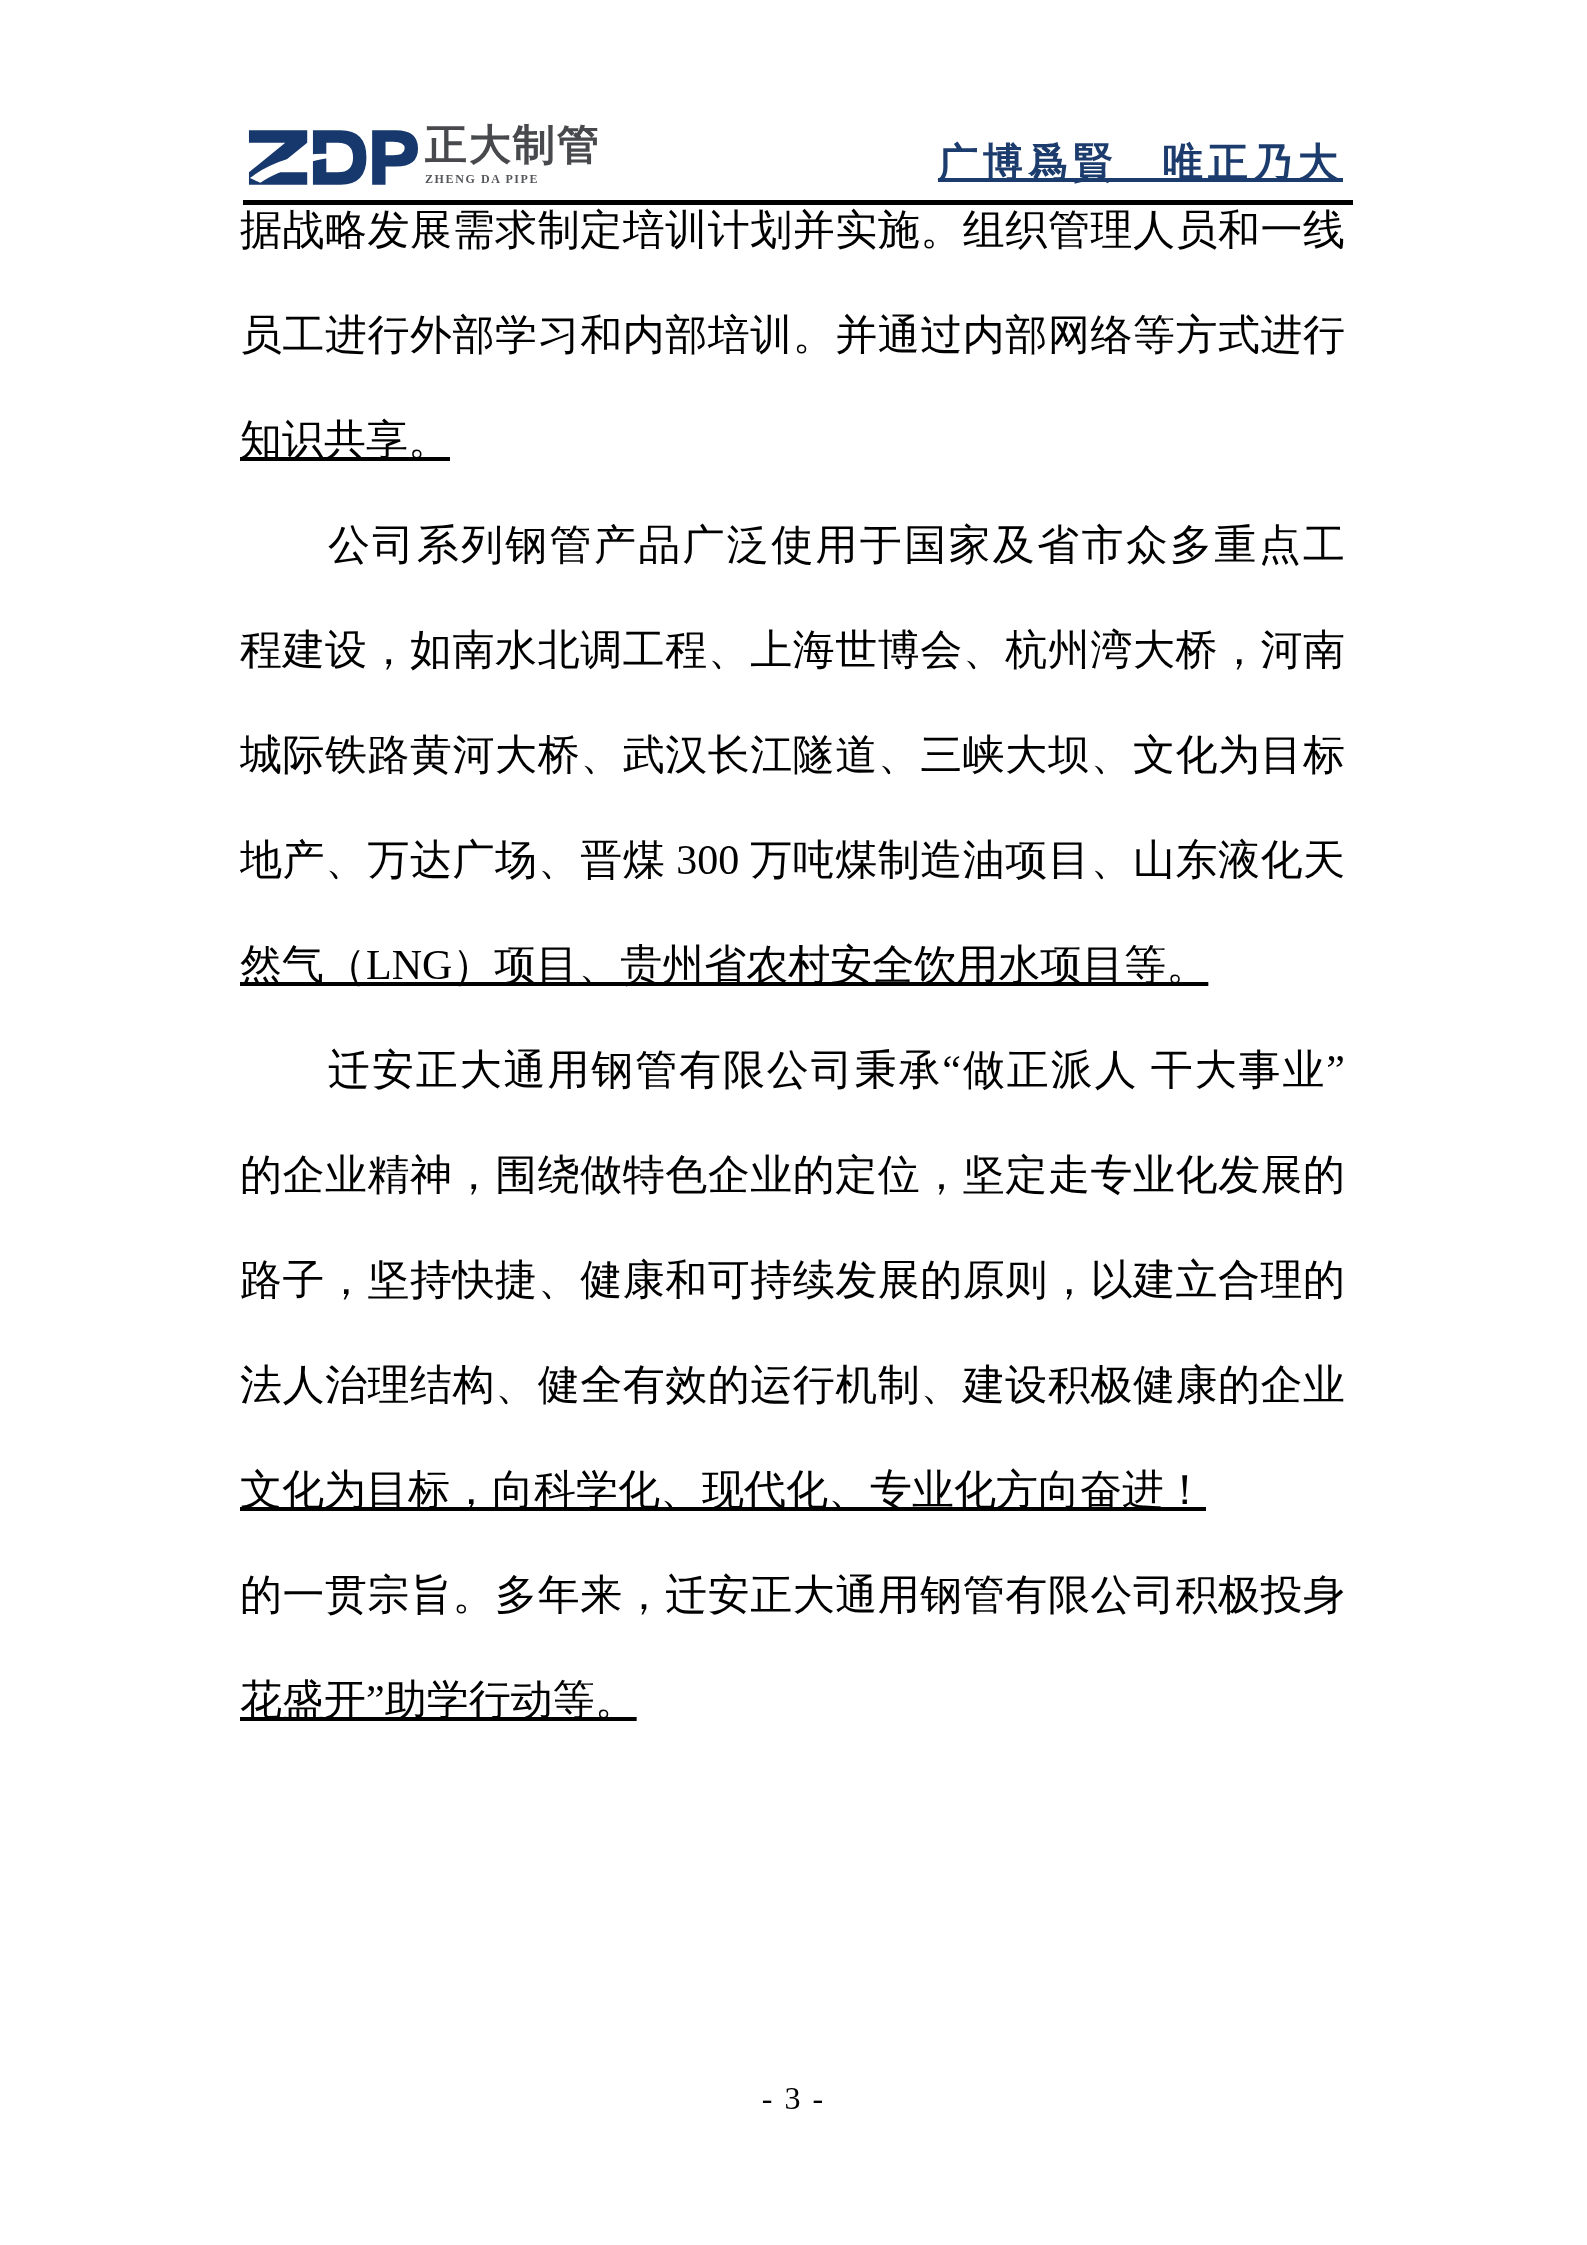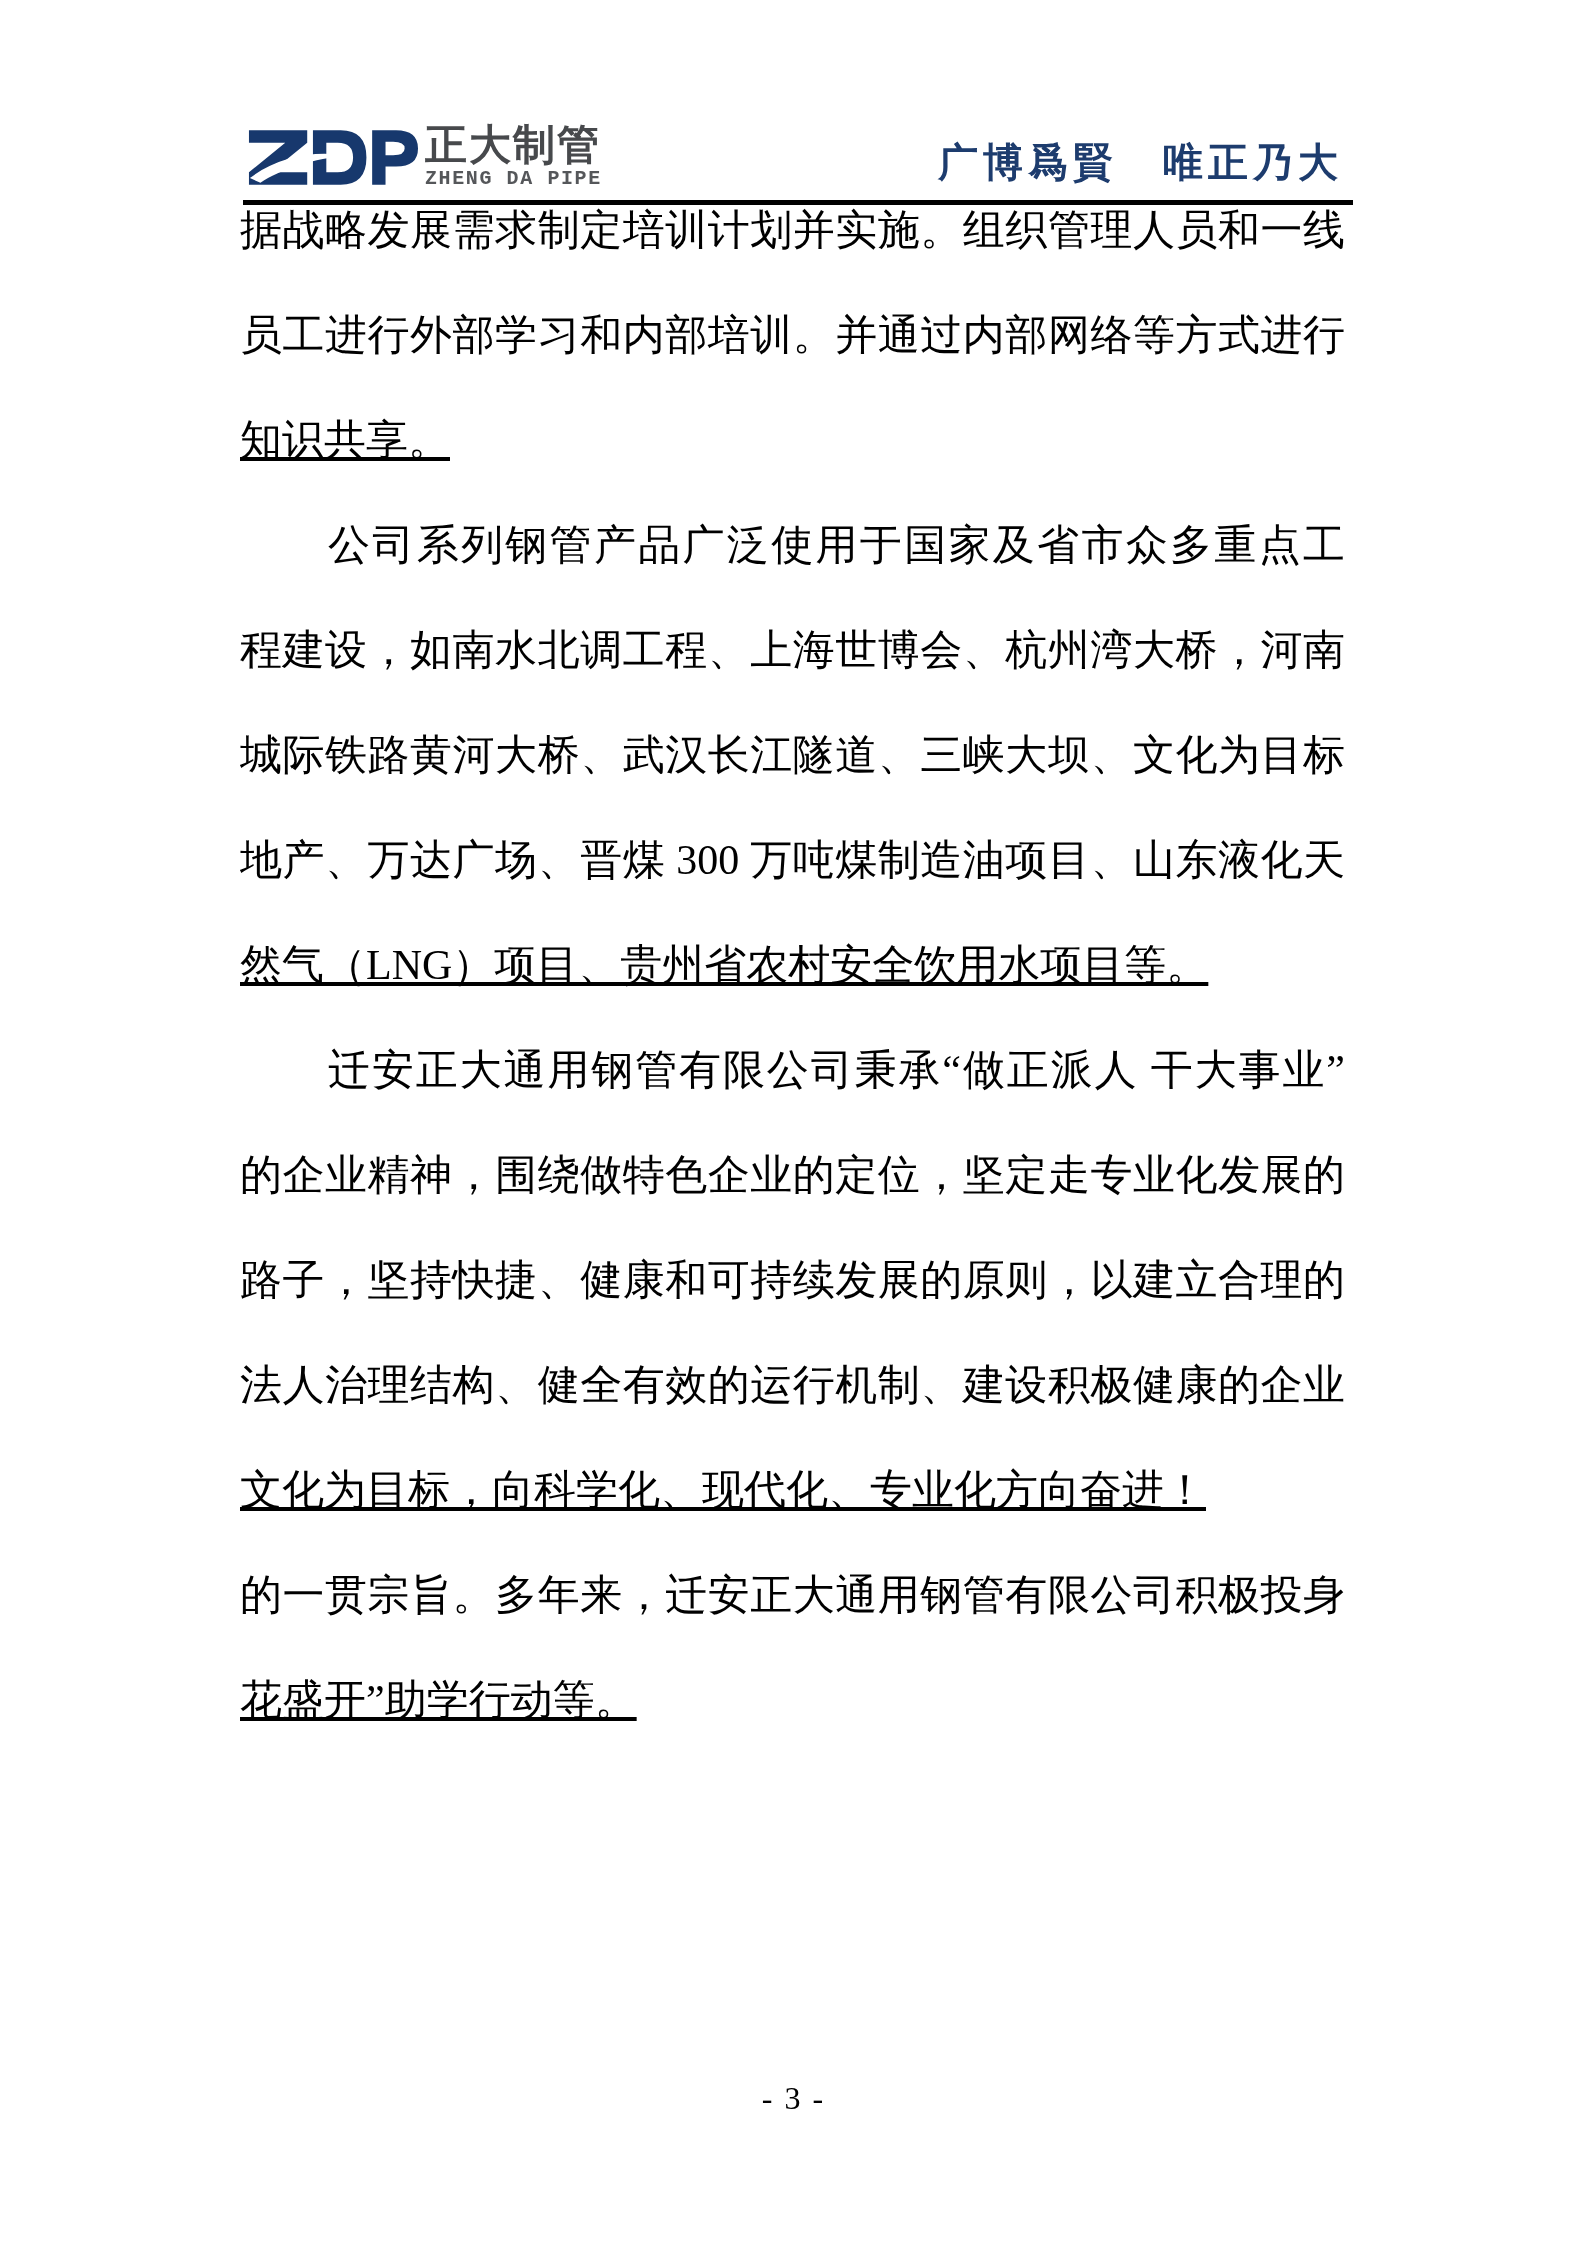--- a/index.html
+++ b/index.html
@@ -16,31 +16,32 @@
   
   .header{position:absolute;left:0;top:16px;width:100%;height:190px;}
   .logo-wrap{position:absolute;left:248px;top:113px;width:170px;height:58px;}
   .brand-block{position:absolute;left:425px;top:108px;}
   .brand-cn{
     font-family:"Liberation Sans", sans-serif;
     font-weight:bold;font-size:42px;line-height:42px;
     letter-spacing:2px;color:var(--brand-gray,#47494c);
   }
   .brand-en{
-    font-family:Liberation Mono, monospace;
-    font-weight:bold;font-size:20px;line-height:20px;
+    font-family:Liberation Serif, serif;
+    font-weight:bold;font-size:12px;line-height:20px;
     letter-spacing:1.6px;color:var(--brand-gray2,#55575a);
     margin-top:3px;
   }
   .slogan{
     position:absolute;right:244px;top:124px;
     font-family:"Liberation Serif", serif;
     font-weight:bold;font-size:40px;line-height:46px;
     letter-spacing:5px;color:var(--slogan-navy,#1d3c6e);
     white-space:nowrap;
+    text-decoration:underline;
   }
   .rule{
     position:absolute;left:243px;top:184px;
     width:1110px;height:5px;
     background:var(--rule,#000000);
   }
 
   
   .body-lines{
     position:absolute;left:240px;top:178px;width:1105px;

